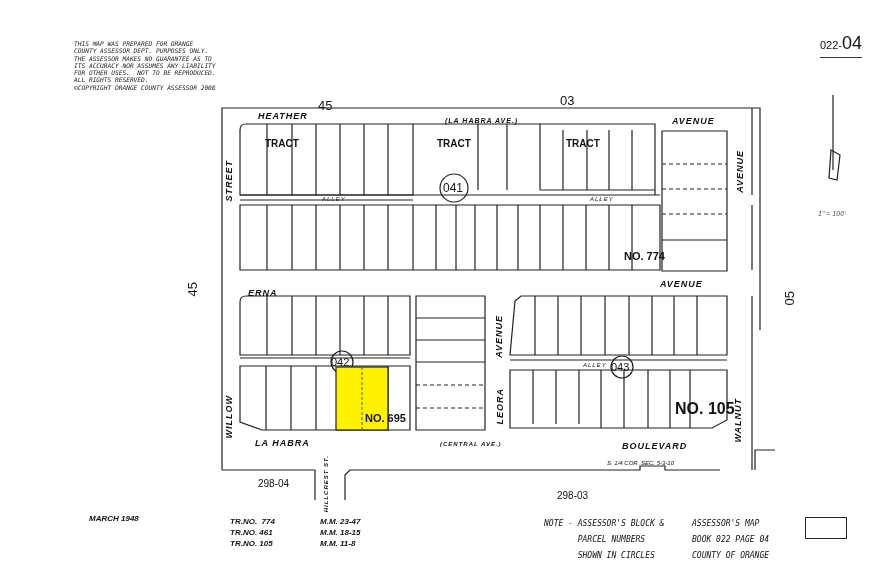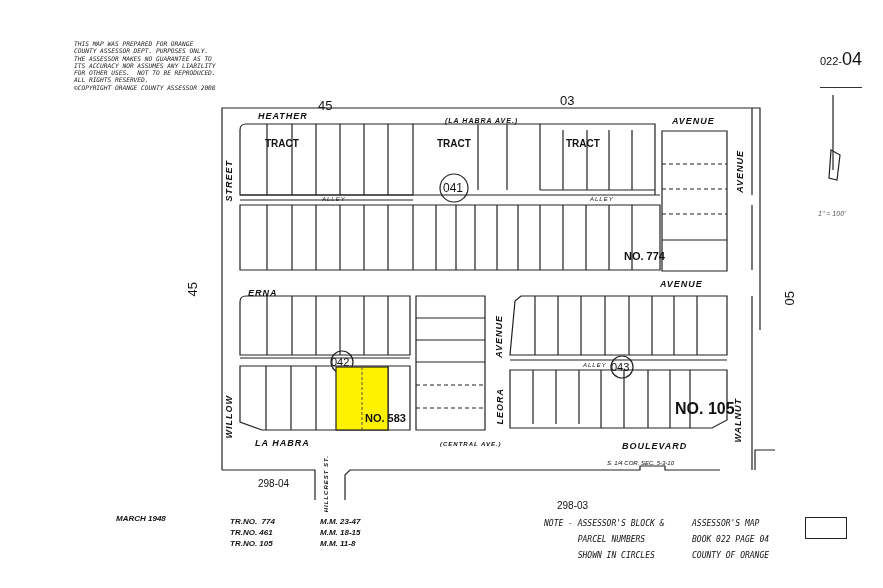--- a/index.html
+++ b/index.html
@@ -1,20 +1,20 @@
 <!DOCTYPE html>
 <html><head>
 <meta charset="utf-8">
 <style>
   html,body{margin:0;padding:0;background:#fff;}
   body{width:883px;height:588px;position:relative;overflow:hidden;font-family:"Liberation Sans",sans-serif;color:#111;}
   .abs{position:absolute;}
   .it{font-weight:bold;}
   .disclaimer{left:74px;top:40px;font-size:6.2px;line-height:7.3px;font-style:italic;white-space:pre;font-family:"DejaVu Sans Mono",monospace;color:#222;}
-  .mapid{left:820px;top:33px;font-size:18px;border-bottom:1.5px solid #333;padding-bottom:17px;margin-top:16px;}
+  .mapid{left:820px;top:33px;font-size:18px;border-bottom:1.5px solid #333;padding-bottom:3px;}
   .mapid .small{font-size:11px;}
   .adj{font-size:13px;margin-top:16px;}
   .street{font-size:9px;font-style:italic;font-weight:bold;letter-spacing:1px;}
   .vert{writing-mode:vertical-rl;transform:rotate(180deg);}
   svg{position:absolute;left:0;top:0;}
   .foot{font-size:8px;font-style:italic;font-weight:bold;line-height:11px;white-space:pre;}
   .note{font-size:8px;font-style:italic;line-height:16px;white-space:pre;font-family:"DejaVu Sans Mono",monospace;}
   .box{left:805px;top:517px;width:40px;height:20px;border:1.5px solid #222;}
 </style>
 </head>
@@ -27,21 +27,21 @@
 FOR OTHER USES.  NOT TO BE REPRODUCED.
 ALL RIGHTS RESERVED.
 ©COPYRIGHT ORANGE COUNTY ASSESSOR 2008</div>
 <div class="abs mapid"><span class="small">022-</span><span>04</span></div>
 
 <div class="abs adj" style="left:318px;top:82px;">45</div>
 <div class="abs adj" style="left:560px;top:77px;">03</div>
 <div class="abs adj vert" style="left:185px;top:266px;">45</div>
 <div class="abs adj vert" style="left:782px;top:275px;">05</div>
 <div class="abs" style="left:258px;top:478px;font-size:10px;">298-04</div>
-<div class="abs" style="left:557px;top:500px;font-size:10px;">298-03</div>
+<div class="abs" style="left:557px;top:490px;font-size:10px;">298-03</div>
 
 <svg width="883" height="588" viewBox="0 0 883 588">
   <g stroke="#222" stroke-width="1.2" fill="none">
 
     <path d="M222 116 L222 108 L760 108 L760 330"></path>
     <path d="M222 116 L222 470"></path>
 
     <path d="M240 130 Q240 124 246 124 L413 124 L413 195 L240 195 Z"></path>
     <path d="M240 195 L660 195"></path>
 
@@ -117,24 +117,24 @@
 <div class="abs" style="left:818px;top:210px;font-size:7px;font-style:italic;color:#555;">1" = 100'</div>
 
 <div class="abs" style="left:443px;top:181px;font-size:12px;text-align:center;">041</div>
 <div class="abs" style="left:331px;top:356px;font-size:11px;">042</div>
 <div class="abs" style="left:611px;top:361px;font-size:11px;">043</div>
 
 <div class="abs it" style="left:265px;top:138px;font-size:10px;">TRACT</div>
 <div class="abs it" style="left:437px;top:138px;font-size:10px;">TRACT</div>
 <div class="abs it" style="left:566px;top:138px;font-size:10px;">TRACT</div>
 <div class="abs it" style="left:624px;top:250px;font-size:11px;">NO. 774</div>
-<div class="abs it" style="left:365px;top:412px;font-size:11px;">NO. 583</div>
+<div class="abs it" style="left:365px;top:412px;font-size:11px;">NO. 695</div>
 <div class="abs it" style="left:675px;top:400px;font-size:16px;">NO. 105</div>
 
-<div class="abs foot" style="left:116px;top:513px;text-align:center;">MARCH 1948</div>
+<div class="abs foot" style="left:89px;top:513px;text-align:center;">MARCH 1948</div>
 <div class="abs foot" style="left:230px;top:516px;">TR.NO.  774
 TR.NO. 461
 TR.NO. 105</div>
 <div class="abs foot" style="left:320px;top:516px;">M.M. 23-47
 M.M. 18-15
 M.M. 11-8</div>
 <div class="abs note" style="left:544px;top:516px;">NOTE - ASSESSOR'S BLOCK &amp;
        PARCEL NUMBERS
        SHOWN IN CIRCLES</div>
 <div class="abs note" style="left:692px;top:516px;">ASSESSOR'S MAP

